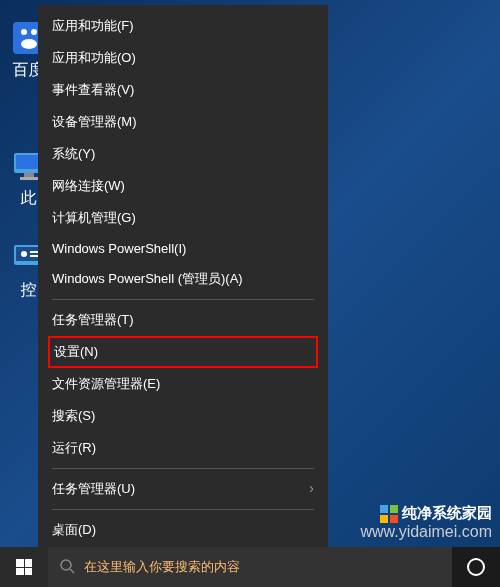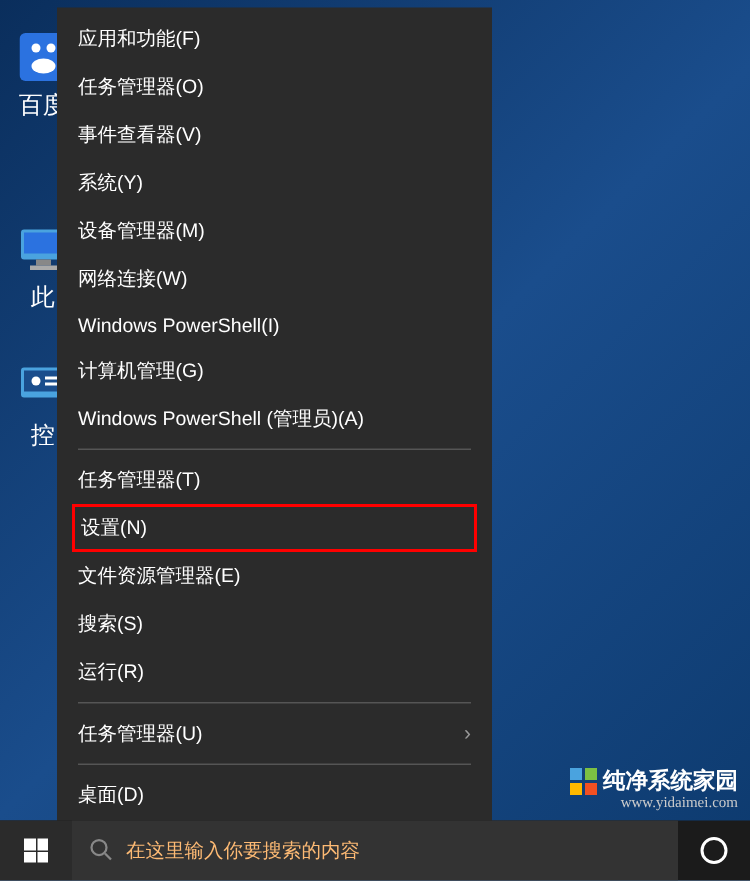--- a/index.html
+++ b/index.html
@@ -125,23 +125,22 @@
     }
     .wm-title {
       font-size: 15px;
       font-weight: bold;
       display: flex;
       align-items: center;
       justify-content: flex-end;
       gap: 4px;
     }
     .wm-url {
-      font-size: 10px;
+      font-size: 16px;
       color: #ccc;
-      font-family: Liberation Serif, serif;
     }
     .wm-logo {
       width: 18px;
       height: 18px;
       position: relative;
     }
   </style>
 </head>
 <body>
 
@@ -180,39 +179,39 @@
       </svg>
   </div>
   <div>控</div>
 </div>
 
 <div class="context-menu">
   <div class="menu-item">
       <span>应用和功能(F)</span>
     </div>
   <div class="menu-item">
-      <span>任务管理器(O)</span>
+      <span>应用和功能(O)</span>
     </div>
   <div class="menu-item">
       <span>事件查看器(V)</span>
     </div>
   <div class="menu-item">
+      <span>设备管理器(M)</span>
+    </div>
+  <div class="menu-item">
       <span>系统(Y)</span>
     </div>
   <div class="menu-item">
-      <span>设备管理器(M)</span>
-    </div>
-  <div class="menu-item">
       <span>网络连接(W)</span>
     </div>
   <div class="menu-item">
+      <span>计算机管理(G)</span>
+    </div>
+  <div class="menu-item">
       <span>Windows PowerShell(I)</span>
-    </div>
-  <div class="menu-item">
-      <span>计算机管理(G)</span>
     </div>
   <div class="menu-item">
       <span>Windows PowerShell (管理员)(A)</span>
     </div>
   <div class="menu-sep"></div>
   <div class="menu-item">
       <span>任务管理器(T)</span>
     </div>
   <div class="highlight-box">
     <div class="menu-item" style="padding:0;">

